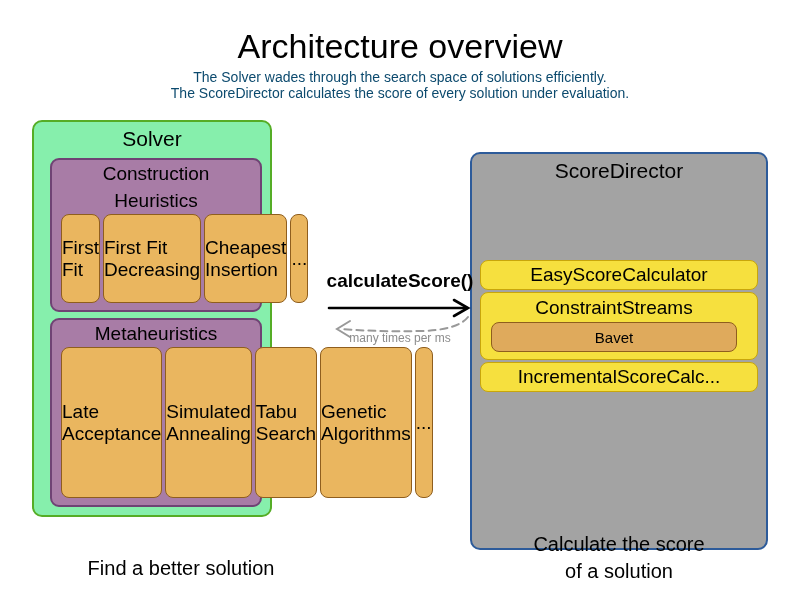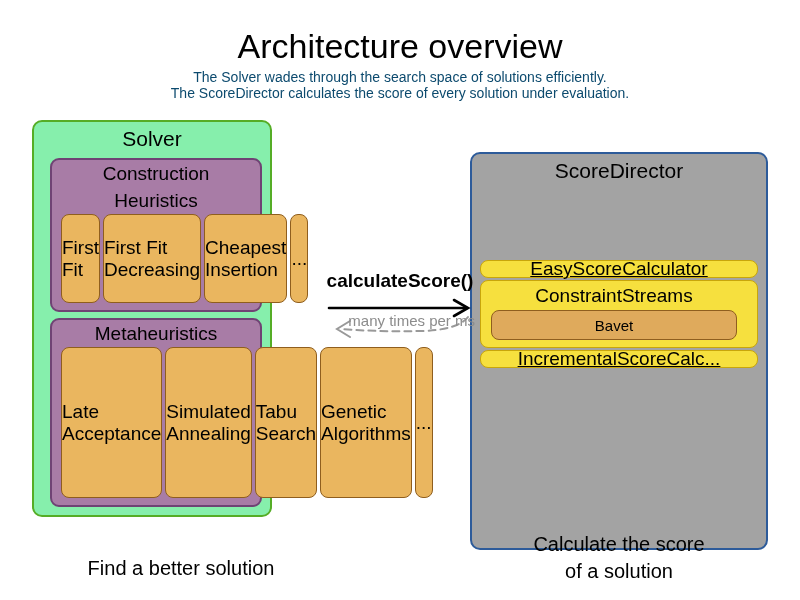--- a/index.html
+++ b/index.html
@@ -44,33 +44,33 @@
     background:#a3a3a3; border:2px solid #2d5b9a; border-radius:10px;margin-top:32px;
   }
   .calc-stack {
     left:8px; right:8px; top:106px;
     display:flex; flex-direction:column; gap:2px;
   }
   .calc {
     box-sizing:border-box; background:#f6e03e; border:1.5px solid #c8a60b;
     border-radius:8px; font-size:19px;
   }
-  .calc-row { height:18px; display:flex; align-items:center; justify-content:center;text-decoration:underline; }
+  .calc-row { height:30px; display:flex; align-items:center; justify-content:center; }
   .cs-group { display:flex; flex-direction:column; padding:1px 20px 7px 10px; }
   .cs-title { font-size:19px; line-height:28px; text-align:center; }
   .bavet {
     height:30px; box-sizing:border-box;
     background:#dfaa5c; border:1.5px solid #8f5e1e; border-radius:8px;
     display:flex; align-items:center; justify-content:center; font-size:15px;
   }
 
   
   .calc-label { left:325px; top:270px; width:150px; font-size:19px;font-weight:bold; }
   .arrow-svg  { left:326px; top:290px; }
-  .many-label { left:325px; top:312px; width:150px; font-size:15px; color:#8c8c8c;text-align:right; }
+  .many-label { left:325px; top:331px; width:150px; font-size:12px; color:#8c8c8c; }
 
   
   .caption { font-size:20px; line-height:27px; }
   .caption-left  { left:32px;  top:555px; width:298px; }
   .caption-right { left:470px; top:531px; width:298px; }
 </style>
 </head>
 <body>
 
 <div class="page">

